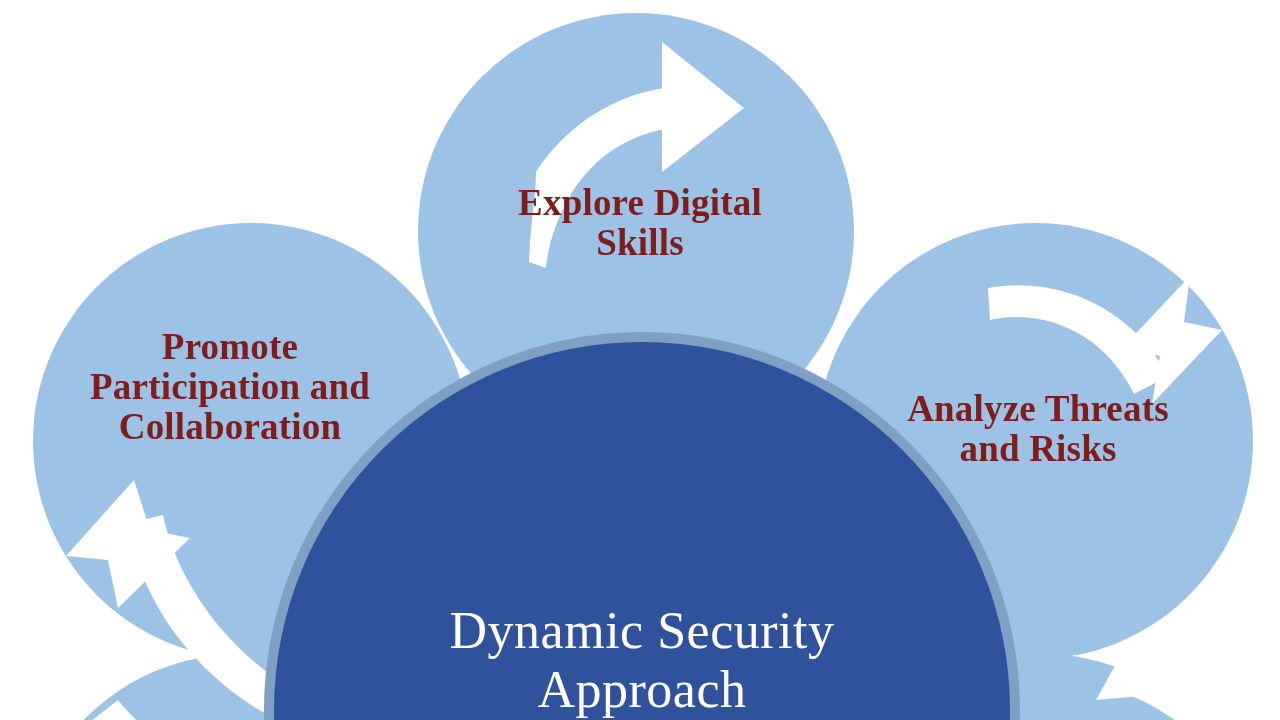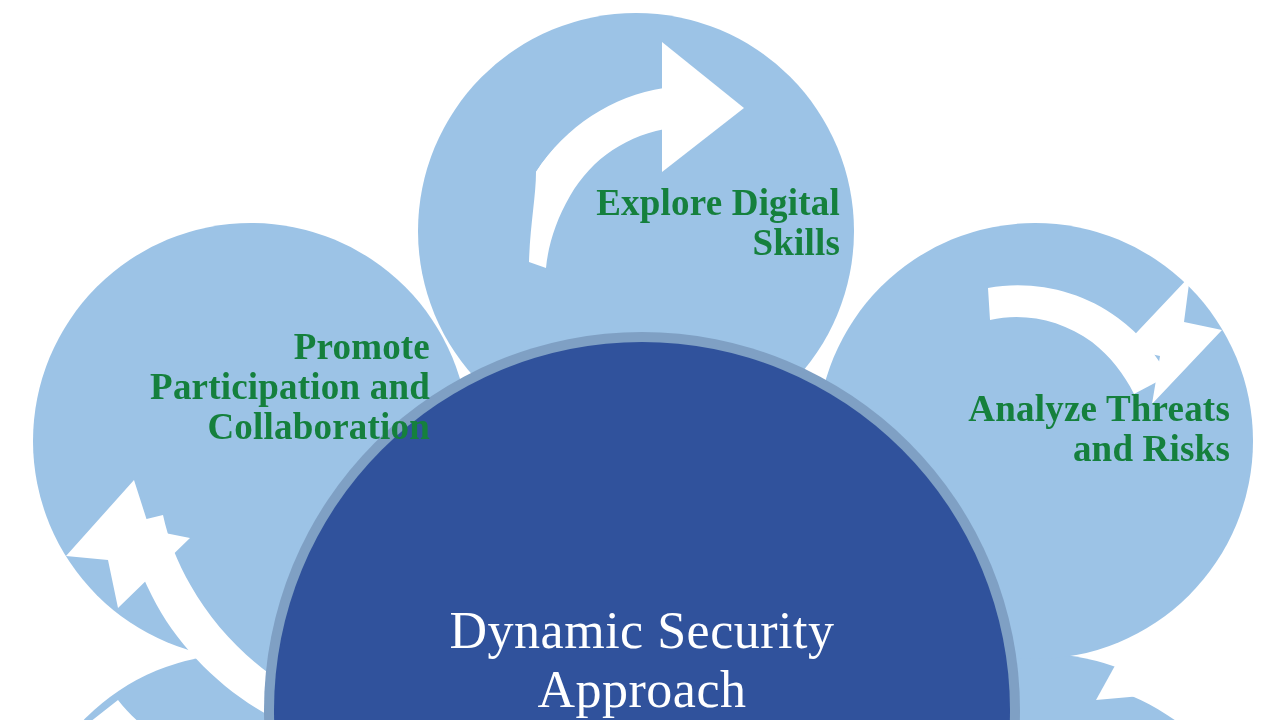--- a/index.html
+++ b/index.html
@@ -23,22 +23,22 @@
   #diagram-svg {
     position: absolute;
     top: 0;
     left: 0;
     width: 1280px;
     height: 720px;
     display: block;
   }
   .petal-label {
     position: absolute;
-    text-align: right;
-    color: #15803d;
+    text-align: center;
+    color: #7f1d1d;
     font-family: "Liberation Serif", "DejaVu Serif", serif;
     font-weight: 700;
     font-size: 37px;
     line-height: 1.08;
     letter-spacing: 0.2px;
     white-space: pre-line;
     pointer-events: none;
   }
   #label-explore {
     left: 440px;

